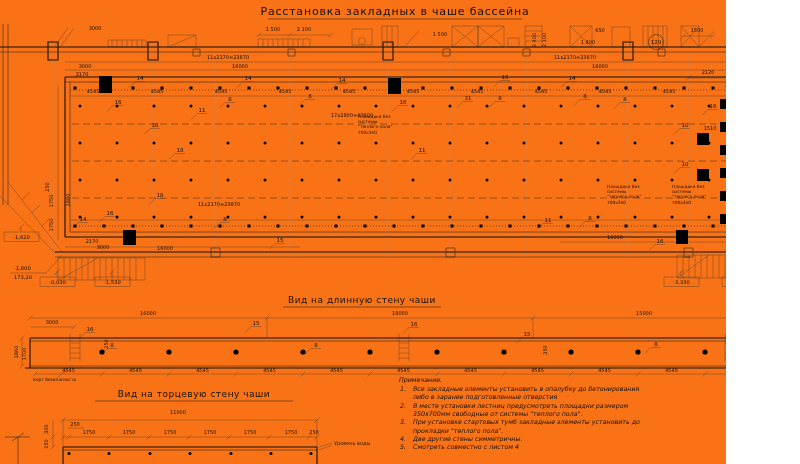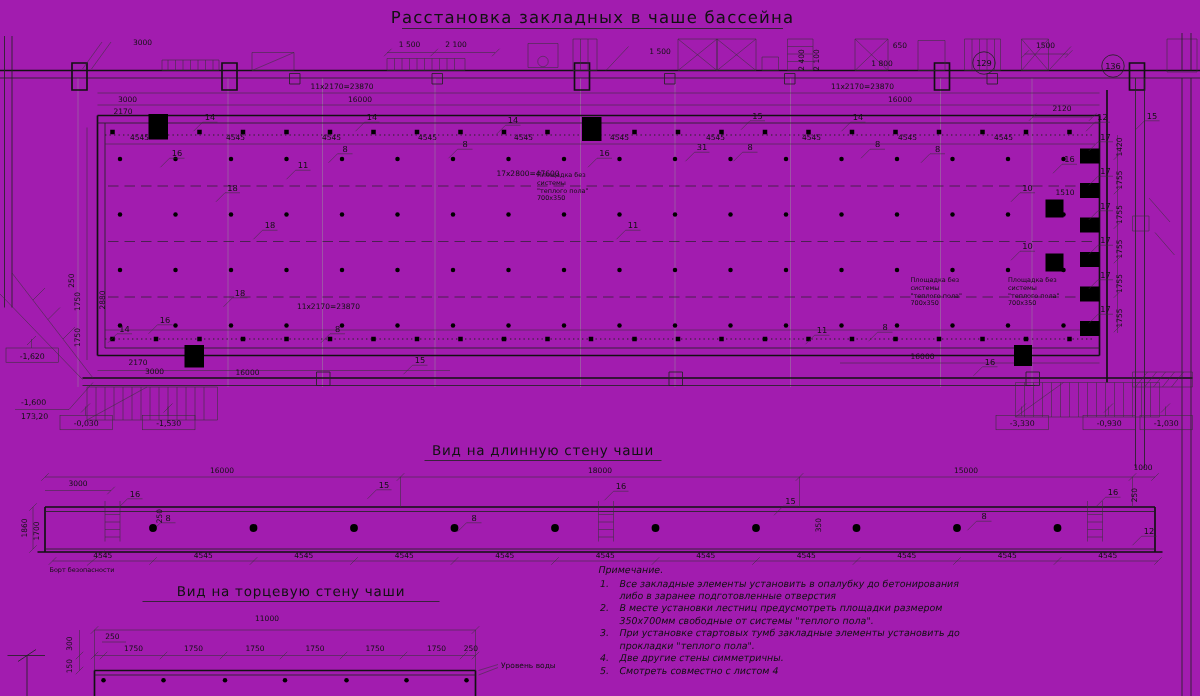--- a/index.html
+++ b/index.html
@@ -1,17 +1,17 @@
 <!DOCTYPE html>
 <html><head>
 <meta charset="utf-8">
 <style>
   *{margin:0;padding:0;box-sizing:border-box}
   html,body{background:#ffffff}
-  .sheet{position:relative;width:800px;height:464px;background:#a21caf;overflow:hidden}
+  .sheet{position:relative;width:726px;height:464px;background:#f97316;overflow:hidden}
   svg text{fill:#111;font-family:"DejaVu Sans",sans-serif}
   .ln{stroke:#222;stroke-width:.55;fill:none}
   .ln-th{stroke:#111;stroke-width:1.1;fill:none}
   .ln-thin{stroke:#333;stroke-width:.35;fill:none}
   .ln-grid{stroke:#9a9a9a;stroke-width:.3;fill:none}
   .dotted{stroke:#222;stroke-width:.7;stroke-dasharray:.9 2.1;fill:none}
   .dashed{stroke:#222;stroke-width:.45;stroke-dasharray:7 4;fill:none}
   .t-main{font-size:11px;letter-spacing:.8px}
   .t-view{font-size:9px;letter-spacing:.5px}
   .dim{font-size:5px}

